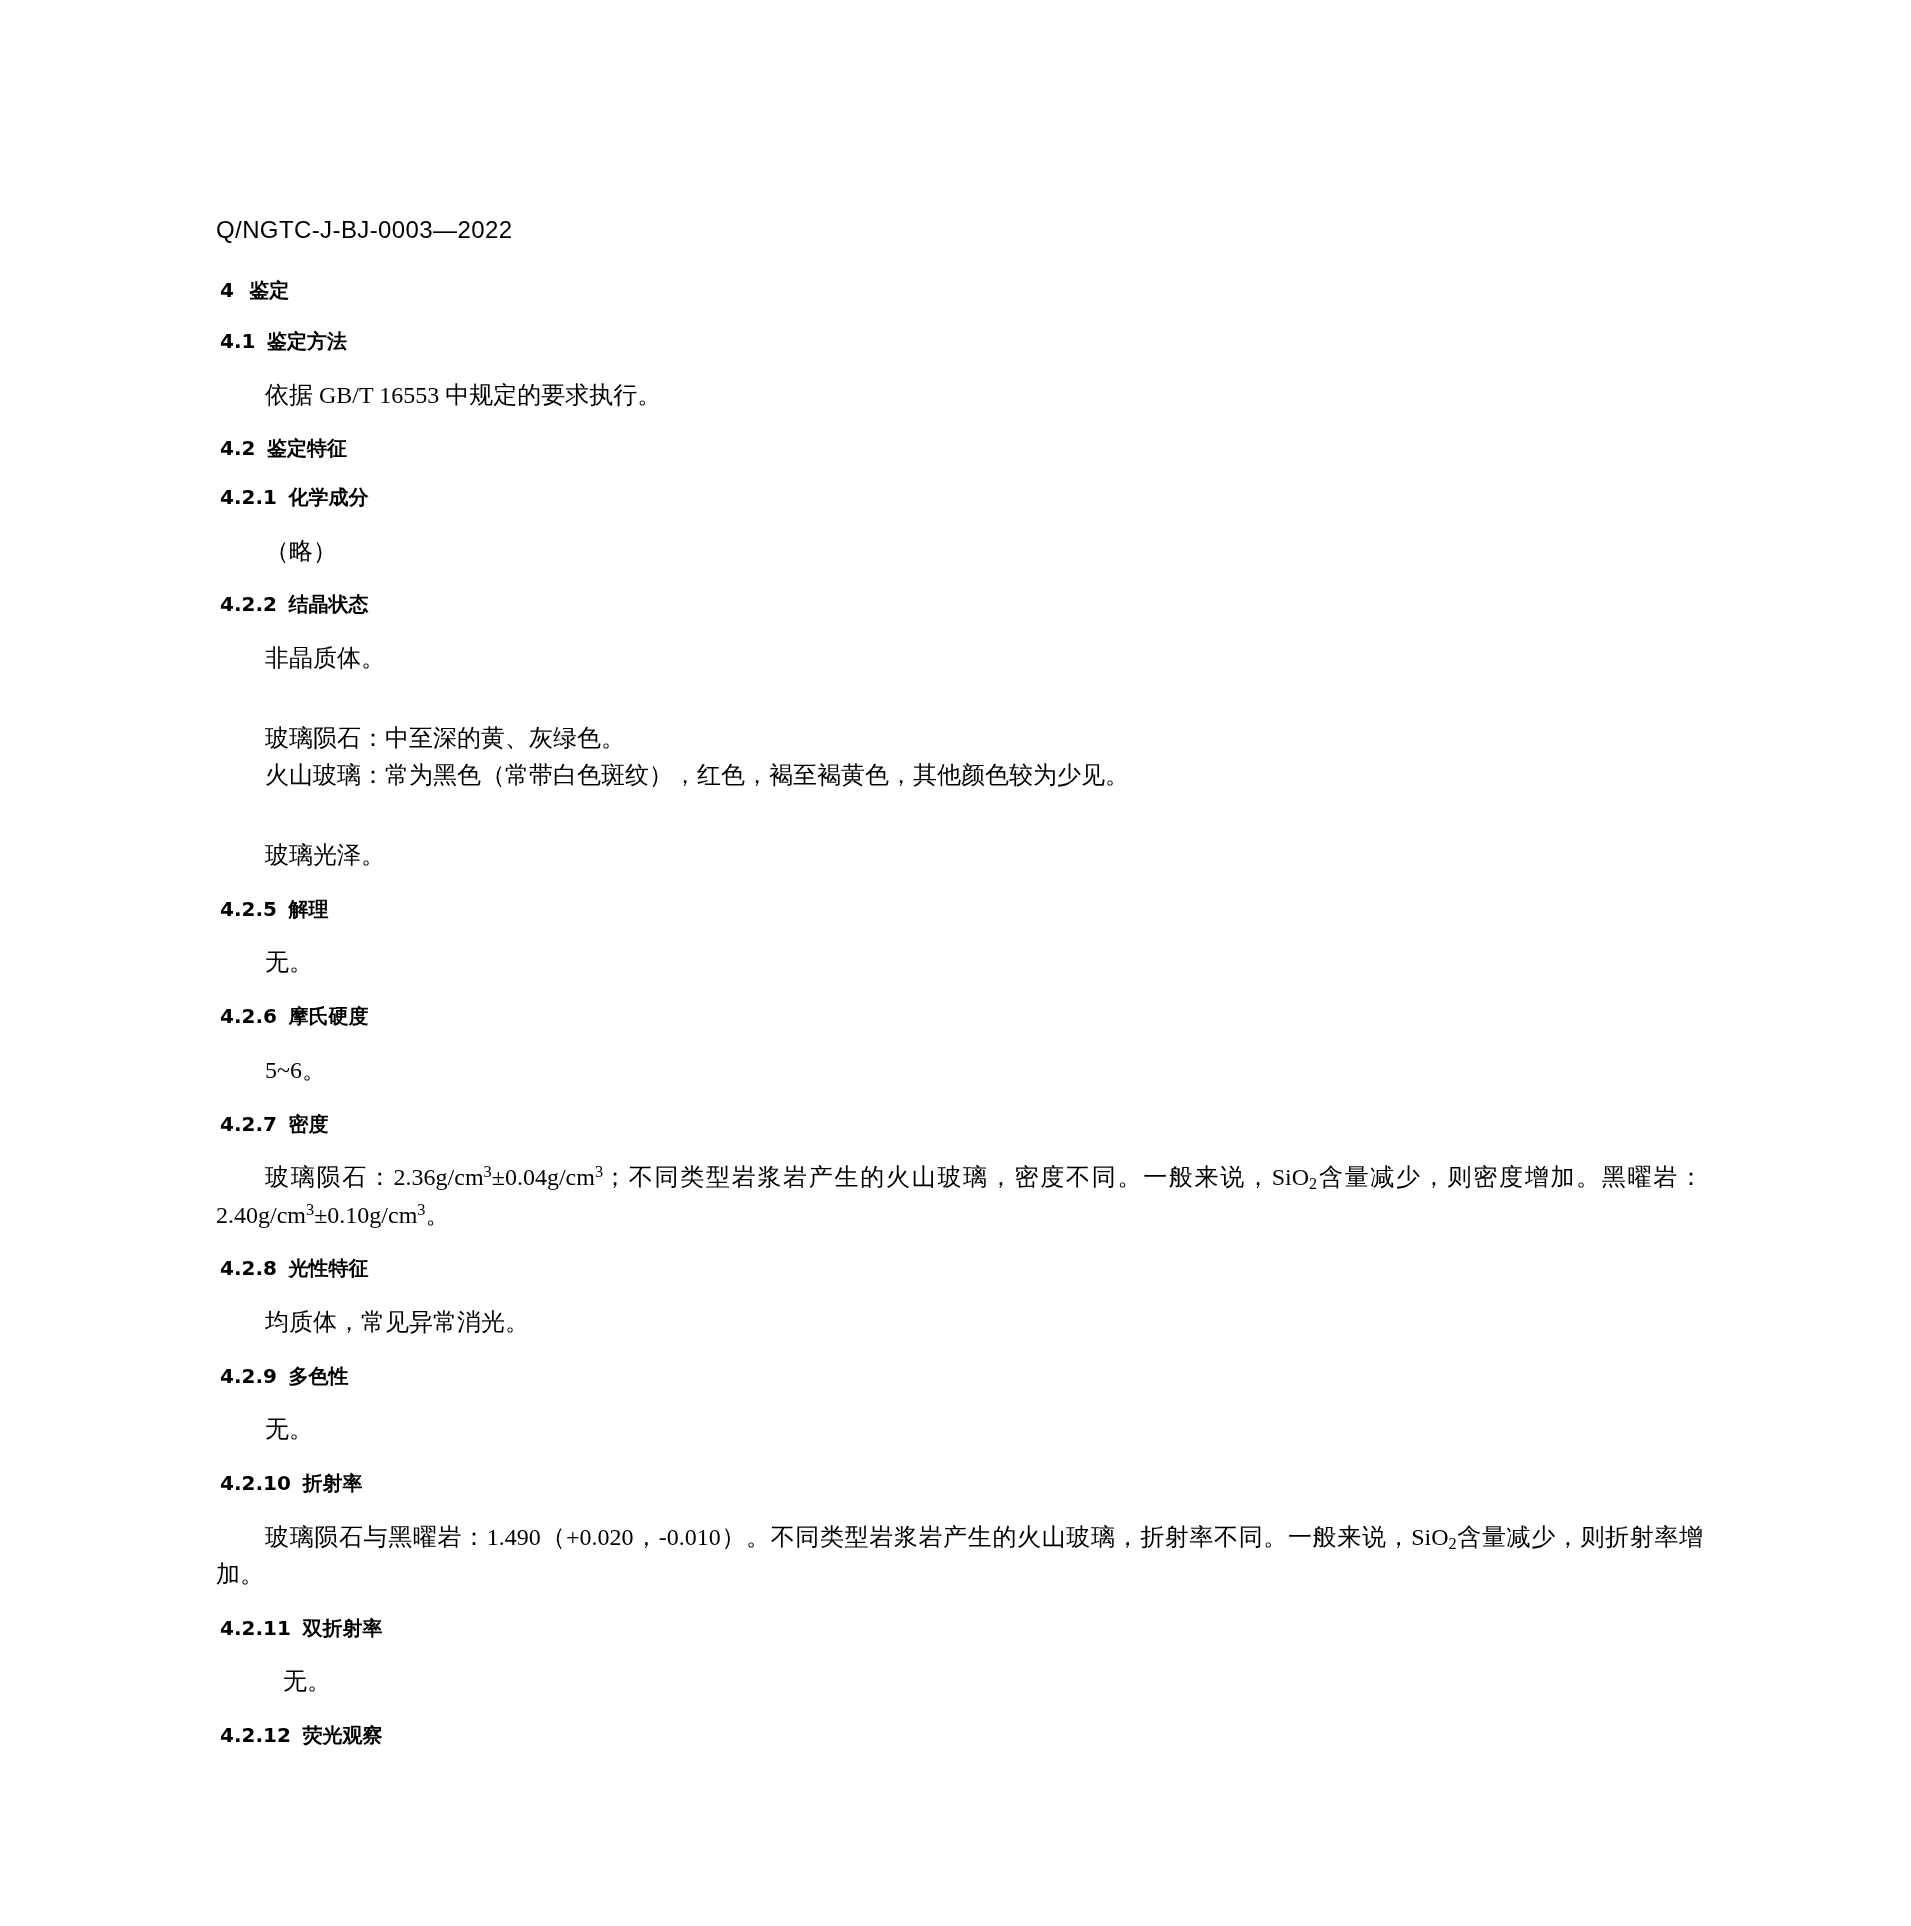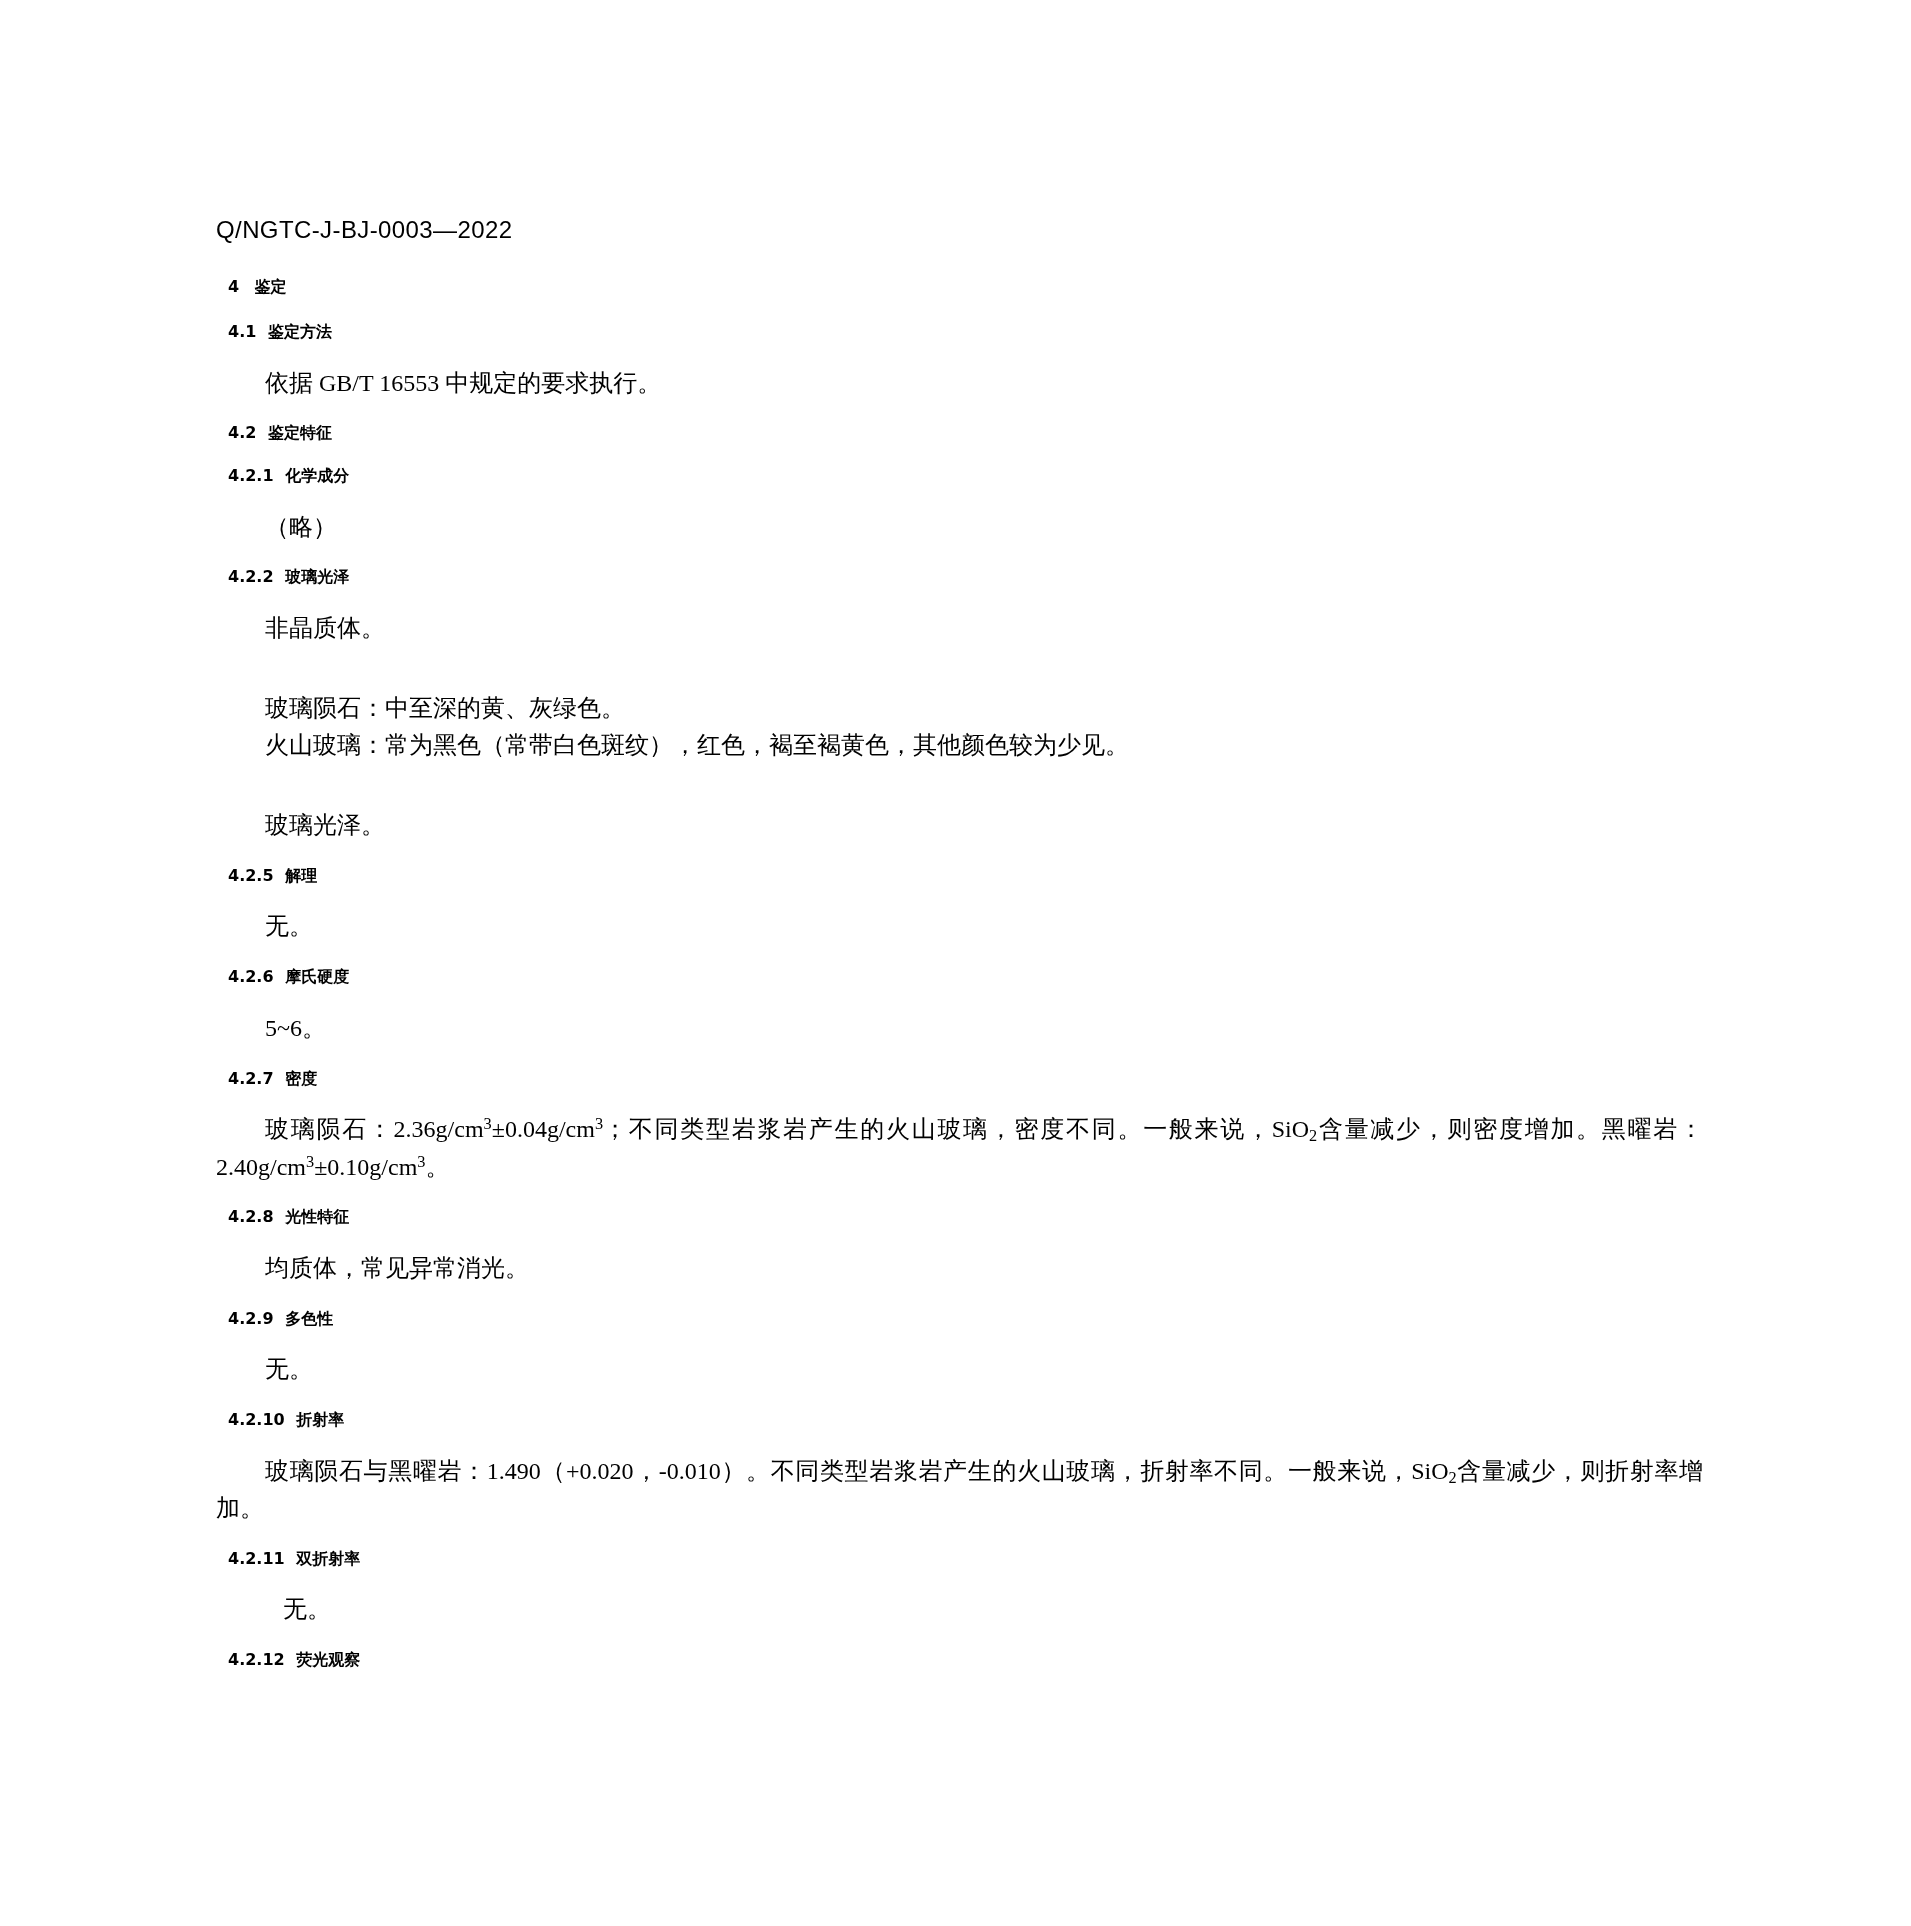--- a/index.html
+++ b/index.html
@@ -29,23 +29,23 @@
   .header-code {
     text-align: left;
     font-family: "Liberation Sans", "DejaVu Sans", sans-serif;
     font-size: 24px;
     letter-spacing: 0.4px;
     margin: 0 0 33px 0;
     color: #000;
   }
   .h-clause {
     font-family: "DejaVu Sans", "Liberation Sans", sans-serif;
-    font-size: 16px;
+    font-size: 20px;
     font-weight: 700;
-    margin: 0 0 0 12px;
+    margin: 0 0 0 4px;
     letter-spacing: 0px;
     color: #000;
   }
   .h-num {
     display: inline-block;
   }
   .h-gap-1 { display:inline-block; width: 15.4px; }
   .h-gap-2 { display:inline-block; width: 11.6px; }
   .body-p {
     font-family: Liberation Serif, serif;
@@ -96,21 +96,21 @@
     <div class="sp-after-h"></div>
 
     <div class="h-clause">
       <span class="h-num">4.2.1</span><span class="h-gap-2"></span><span>化学成分</span>
     </div>
     <div class="sp-after-h"></div>
     <p class="body-p first-line-ind">（略）</p>
     <div class="sp-after-p"></div>
 
     <div class="h-clause">
-      <span class="h-num">4.2.2</span><span class="h-gap-2"></span><span>玻璃光泽</span>
+      <span class="h-num">4.2.2</span><span class="h-gap-2"></span><span>结晶状态</span>
     </div>
     <div class="sp-after-h"></div>
     <p class="body-p first-line-ind">非晶质体。</p>
     <div class="sp-after-p"></div>
 
     <div class="sp-after-h"></div>
     <p class="body-p first-line-ind">玻璃陨石：中至深的黄、灰绿色。</p>
     <p class="body-p first-line-ind">火山玻璃：常为黑色（常带白色斑纹），红色，褐至褐黄色，其他颜色较为少见。</p>
     <div class="sp-after-p"></div>
 

